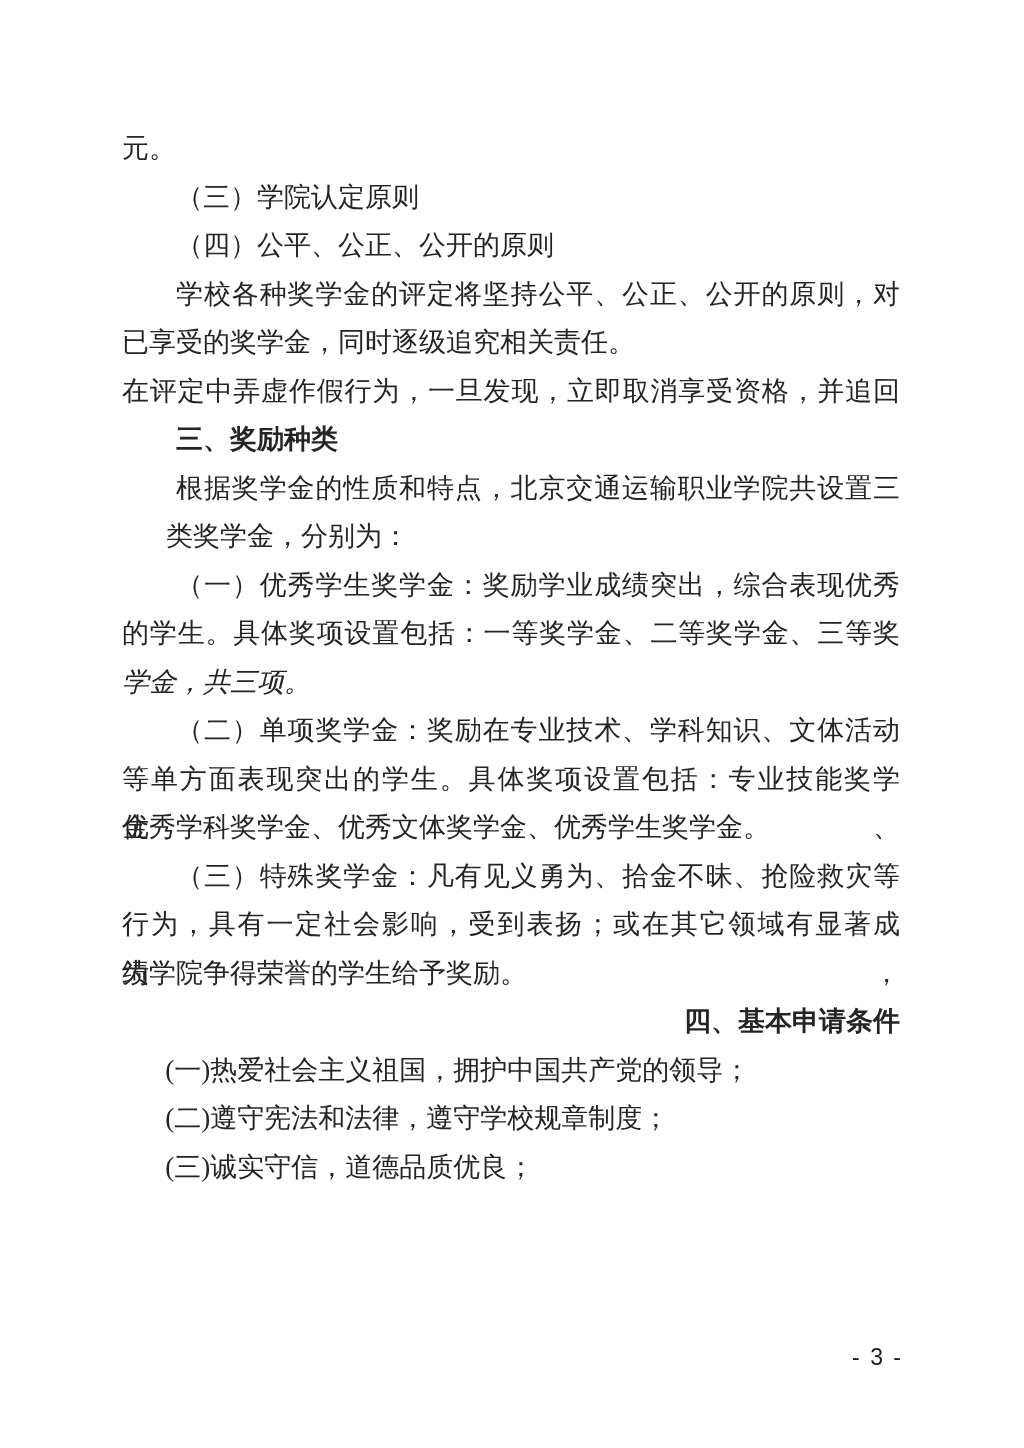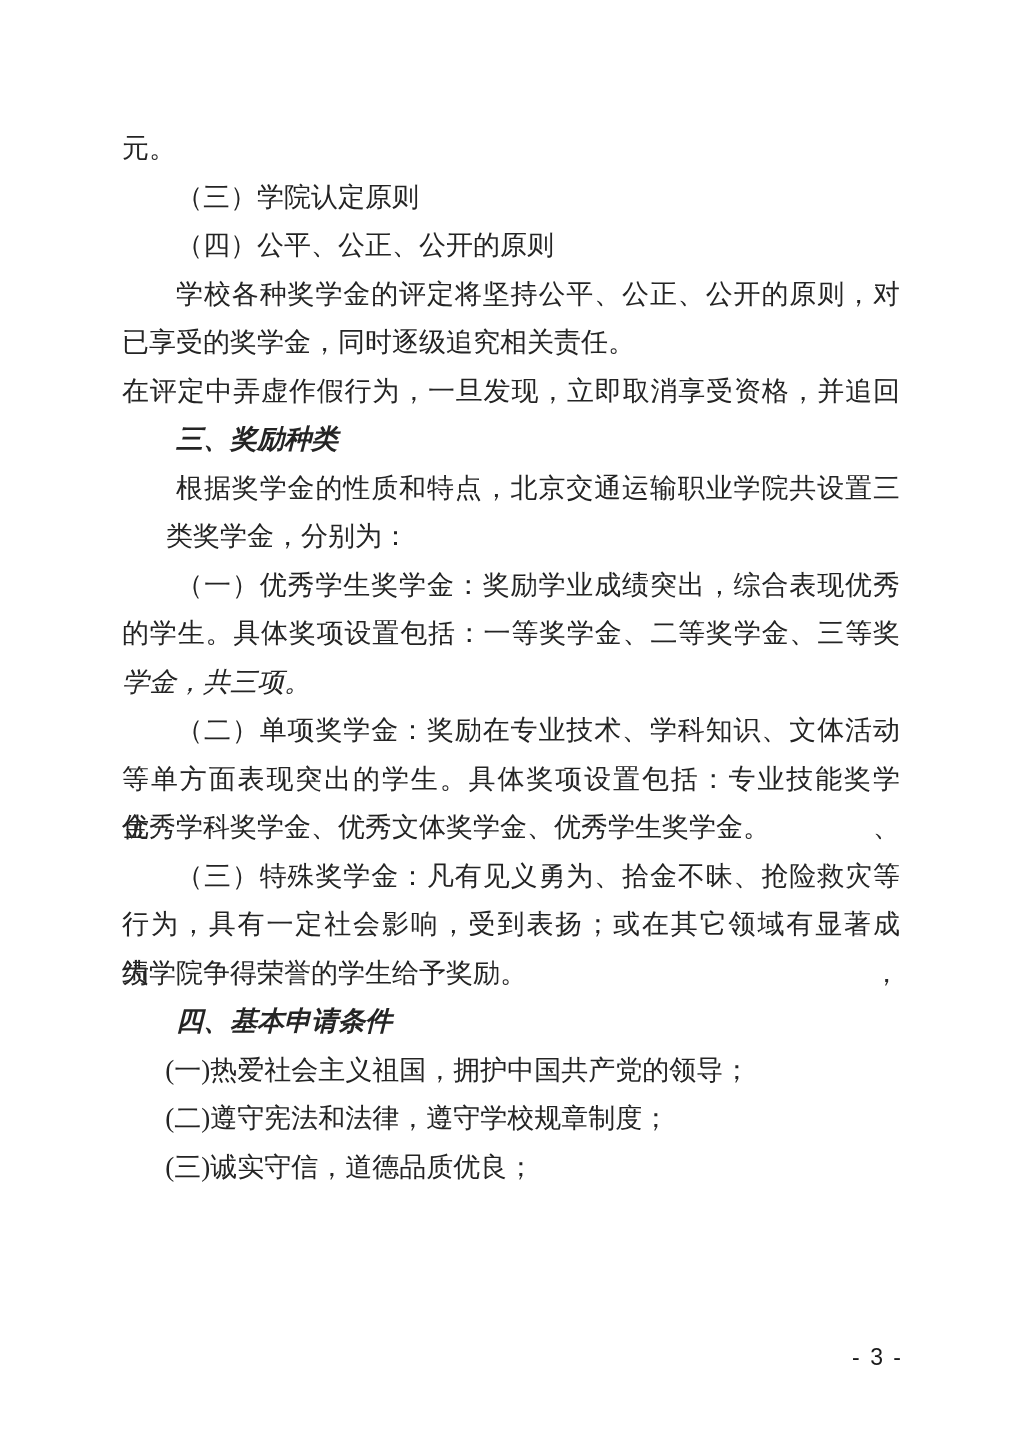--- a/index.html
+++ b/index.html
@@ -28,21 +28,20 @@
     height: 48.5px;
     text-align: left;
   }
   .line.just {
     text-align: justify;
     text-align-last: justify;
   }
   .line.bold {
     font-weight: 700;
     font-family: "Liberation Sans", "DejaVu Sans", sans-serif;
-    font-style: italic;
   }
   .page-number {
     position: absolute;
     top: 1343px;
     right: 121px;
     font-size: 23px;
     line-height: 28px;
     letter-spacing: 2px;
     color: #1a1a1a;
     font-family: "Liberation Sans", "DejaVu Sans", sans-serif;
@@ -64,19 +63,19 @@
       <div class="line" style="text-indent: 0em; margin-left: 44px;">类奖学金，分别为：</div>
       <div class="line just" style="text-indent: 2em;">（一）优秀学生奖学金：奖励学业成绩突出，综合表现优秀</div>
       <div class="line just" style="text-indent: 0em;">的学生。具体奖项设置包括：一等奖学金、二等奖学金、三等奖</div>
       <div class="line" style="text-indent: 0em; font-style: italic;">学金，共三项。</div>
       <div class="line just" style="text-indent: 2em;">（二）单项奖学金：奖励在专业技术、学科知识、文体活动</div>
       <div class="line just" style="text-indent: 0em;">等单方面表现突出的学生。具体奖项设置包括：专业技能奖学金、</div>
       <div class="line" style="text-indent: 0em;">优秀学科奖学金、优秀文体奖学金、优秀学生奖学金。</div>
       <div class="line just" style="text-indent: 2em;">（三）特殊奖学金：凡有见义勇为、拾金不昧、抢险救灾等</div>
       <div class="line just" style="text-indent: 0em;">行为，具有一定社会影响，受到表扬；或在其它领域有显著成绩，</div>
       <div class="line" style="text-indent: 0em;">为学院争得荣誉的学生给予奖励。</div>
-      <div class="line bold" style="text-indent: 2em;">四、基本申请条件</div>
+      <div class="line bold" style="text-indent: 2em; text-align: right;">四、基本申请条件</div>
       <div class="line" style="text-indent: 1.6em;">(一)热爱社会主义祖国，拥护中国共产党的领导；</div>
       <div class="line" style="text-indent: 1.6em;">(二)遵守宪法和法律，遵守学校规章制度；</div>
       <div class="line" style="text-indent: 1.6em;">(三)诚实守信，道德品质优良；</div>
     </div>
   <div class="page-number">- 3 -</div>
 </div>
 
 </body></html>

